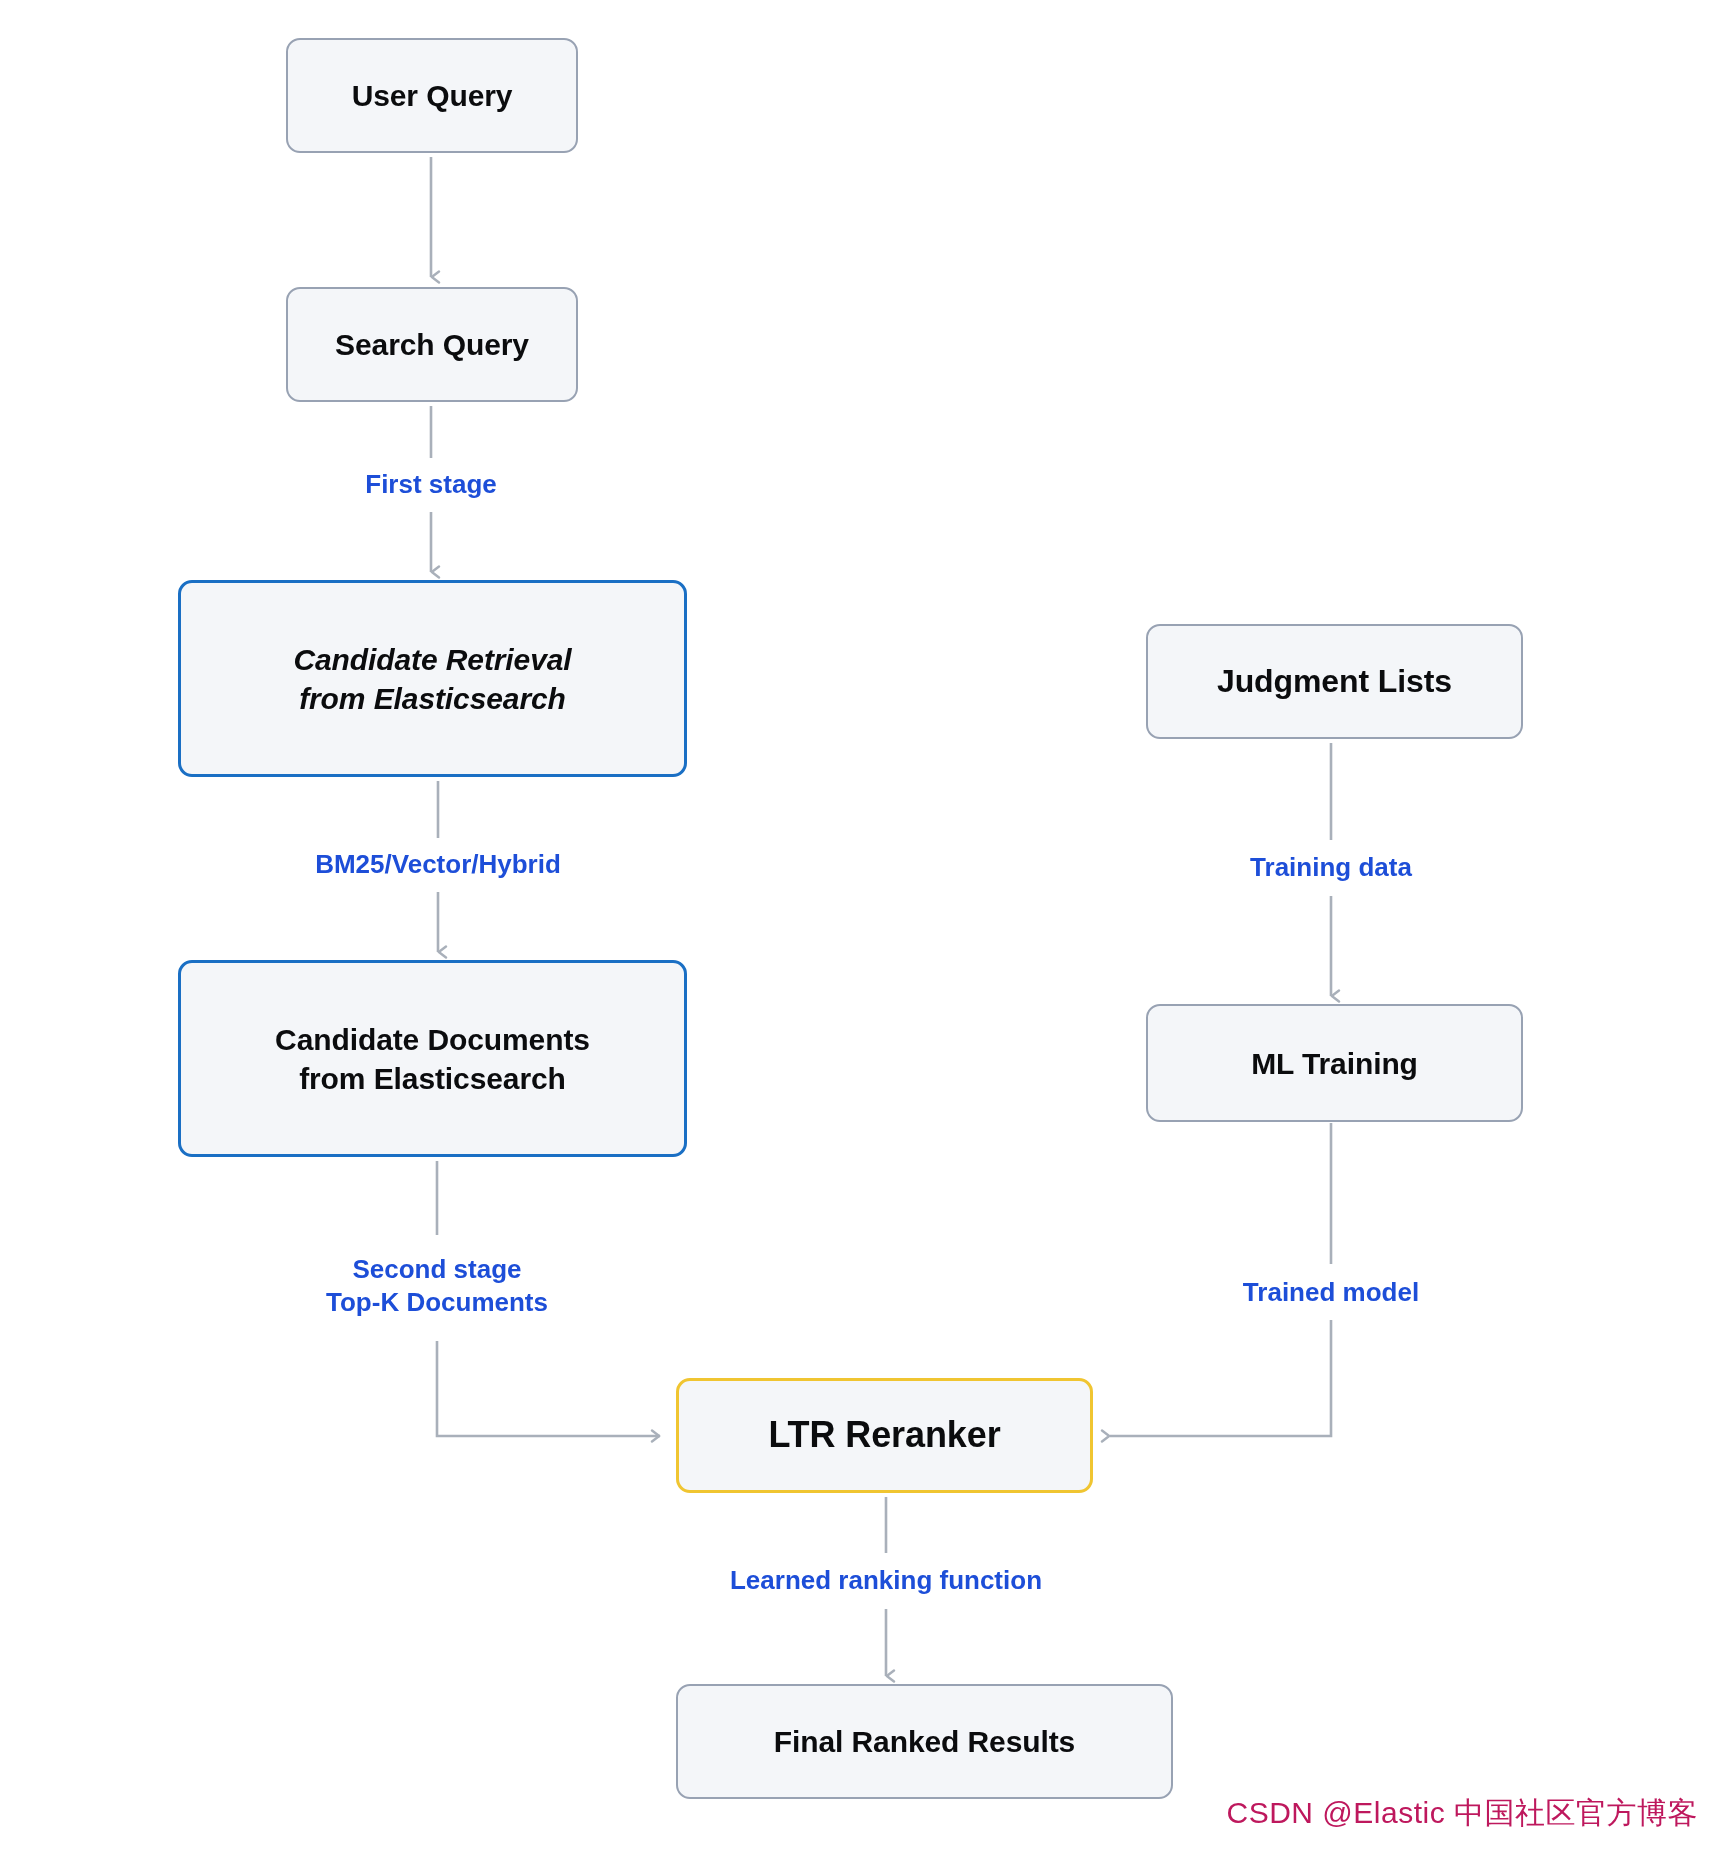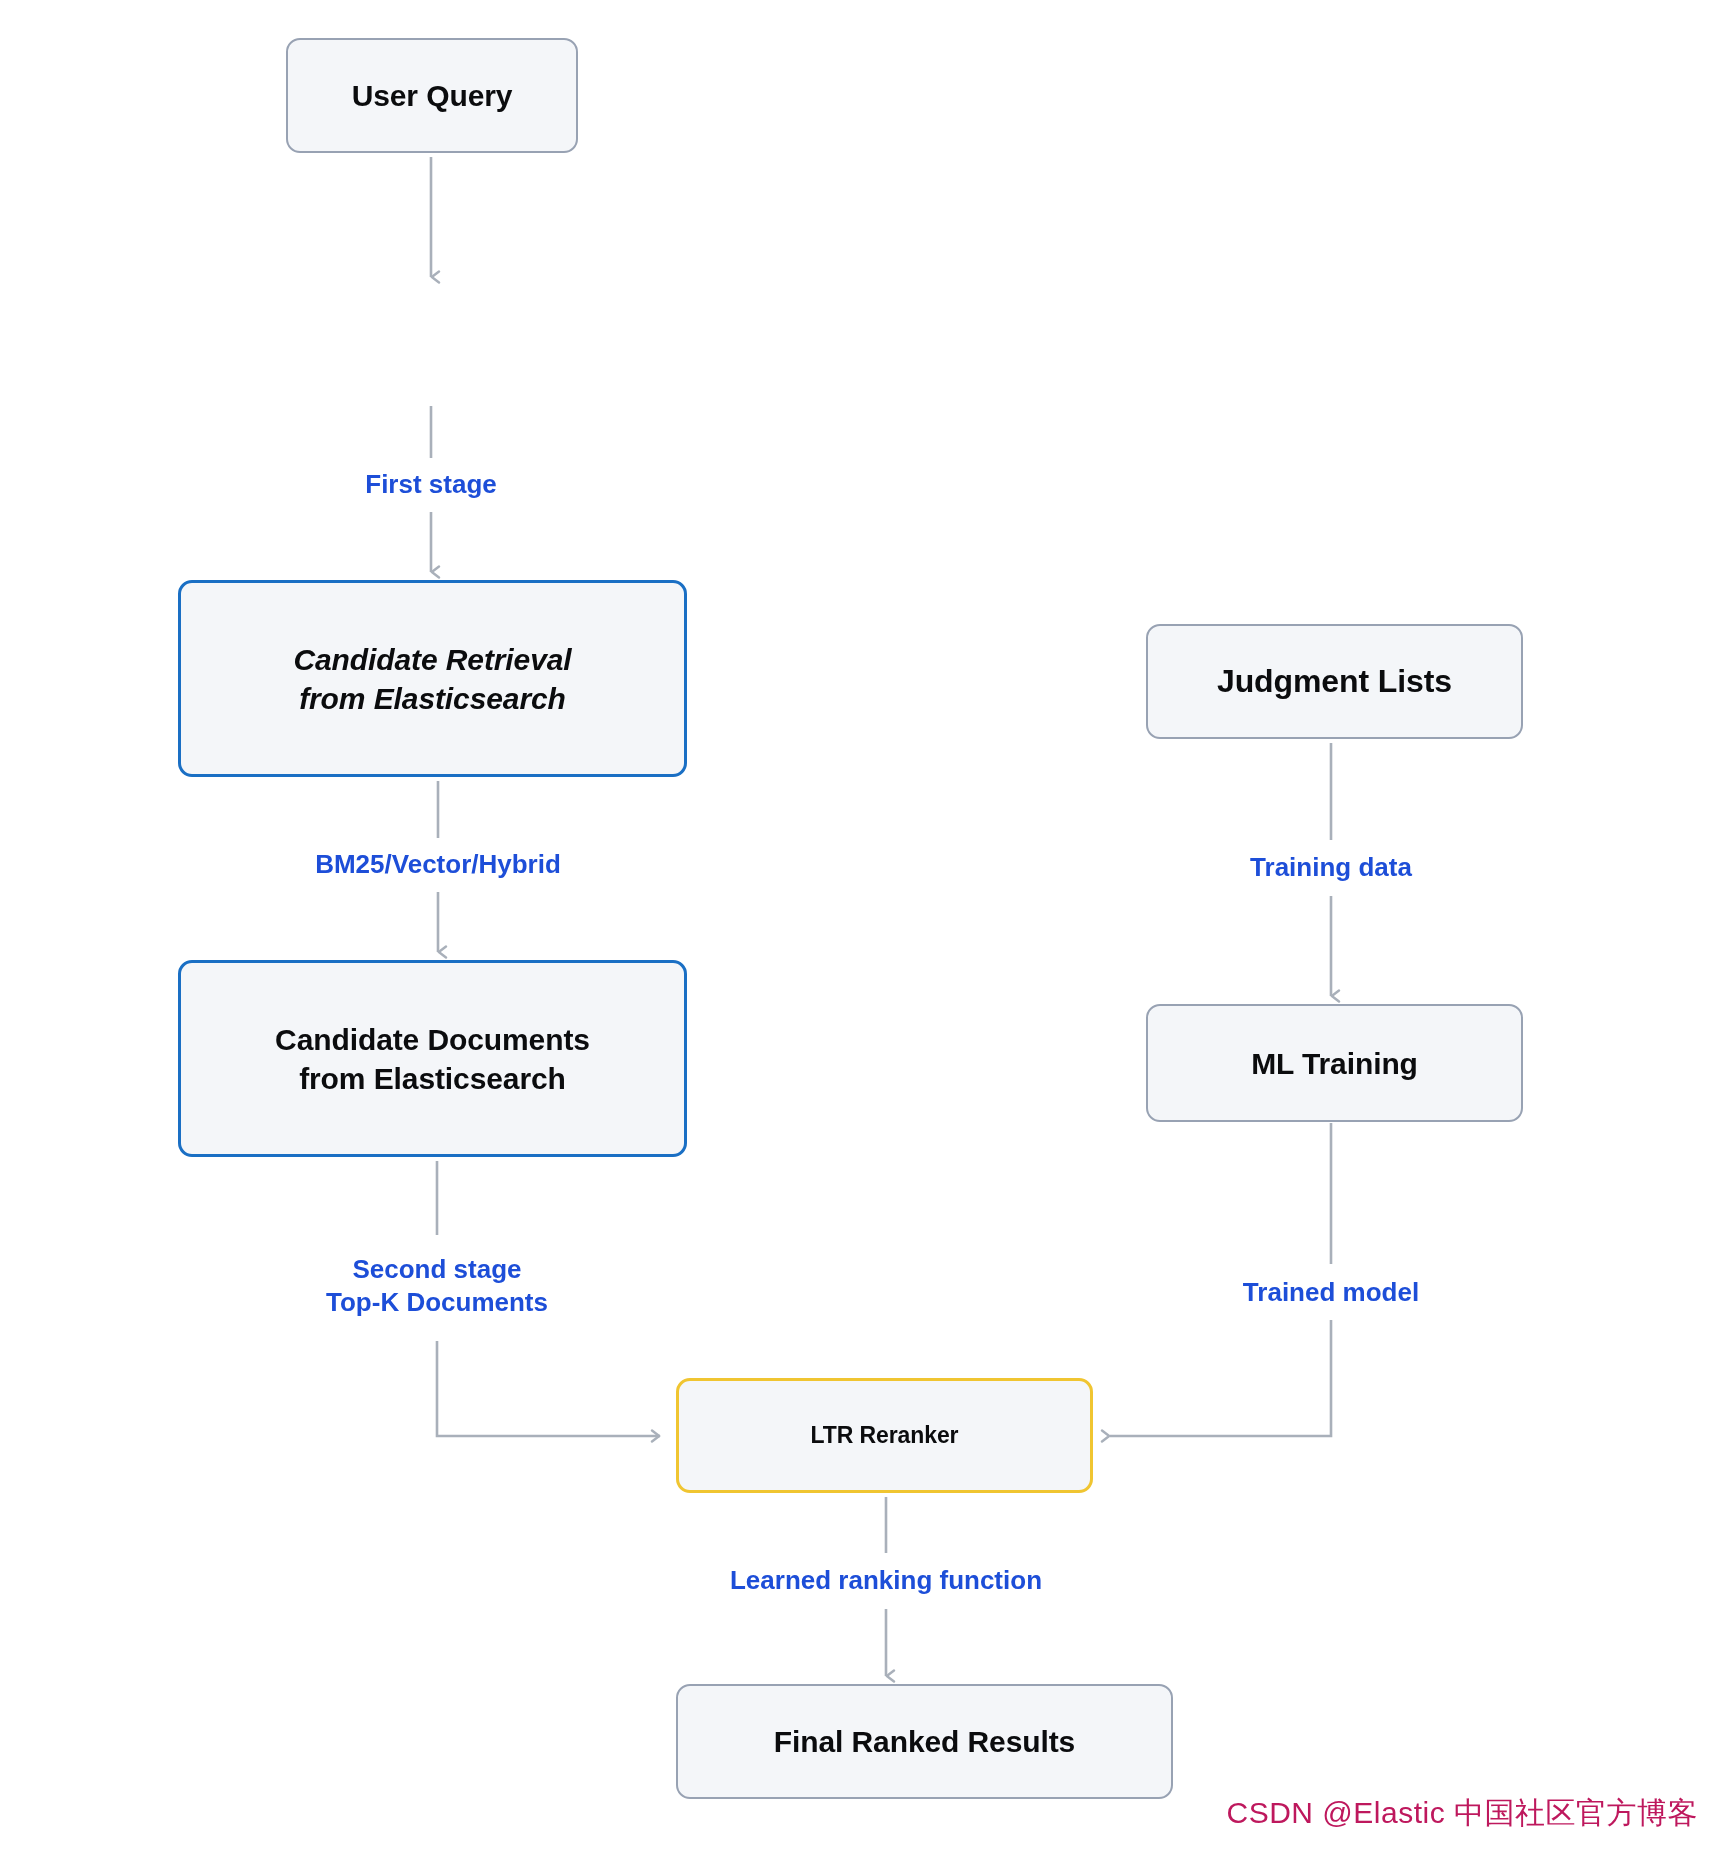--- a/index.html
+++ b/index.html
@@ -109,40 +109,43 @@
 
       <line x1="886" y1="1497" x2="886" y2="1553"></line>
       <line x1="886" y1="1609" x2="886" y2="1676" marker-end="url(#arrowDown)"></line>
     </g>
   </svg>
 
   <div class="node" style="left:286px; top:38px; width:292px; height:115px; font-size:30px;">
     <span class="nlabel">User Query</span>
   </div>
 
+  <div class="node" style="left:286px; top:287px; width:292px; height:115px; font-size:30px;">
+    <span class="nlabel">Search Query</span>
+  </div>
 
   <div class="node blue" style="left:178px; top:580px; width:509px; height:197px; font-size:30px;font-style:italic;">
     <span class="nlabel">Candidate Retrieval
 from Elasticsearch</span>
   </div>
 
   <div class="node blue" style="left:178px; top:960px; width:509px; height:197px; font-size:30px;">
     <span class="nlabel">Candidate Documents
 from Elasticsearch</span>
   </div>
 
   <div class="node" style="left:1146px; top:624px; width:377px; height:115px; font-size:32px;">
     <span class="nlabel">Judgment Lists</span>
   </div>
 
   <div class="node" style="left:1146px; top:1004px; width:377px; height:118px; font-size:30px;">
     <span class="nlabel">ML Training</span>
   </div>
 
-  <div class="node yellow" style="left:676px; top:1378px; width:417px; height:115px; font-size:23px;">
+  <div class="node yellow" style="left:676px; top:1378px; width:417px; height:115px; font-size:36px;">
     <span class="nlabel">LTR Reranker</span>
   </div>
 
   <div class="node" style="left:676px; top:1684px; width:497px; height:115px; font-size:30px;">
     <span class="nlabel">Final Ranked Results</span>
   </div>
 
   <div class="edge-label" style="left:431px; top:485px;">First stage</div>
 
   <div class="edge-label" style="left:438px; top:865px;">BM25/Vector/Hybrid</div>

